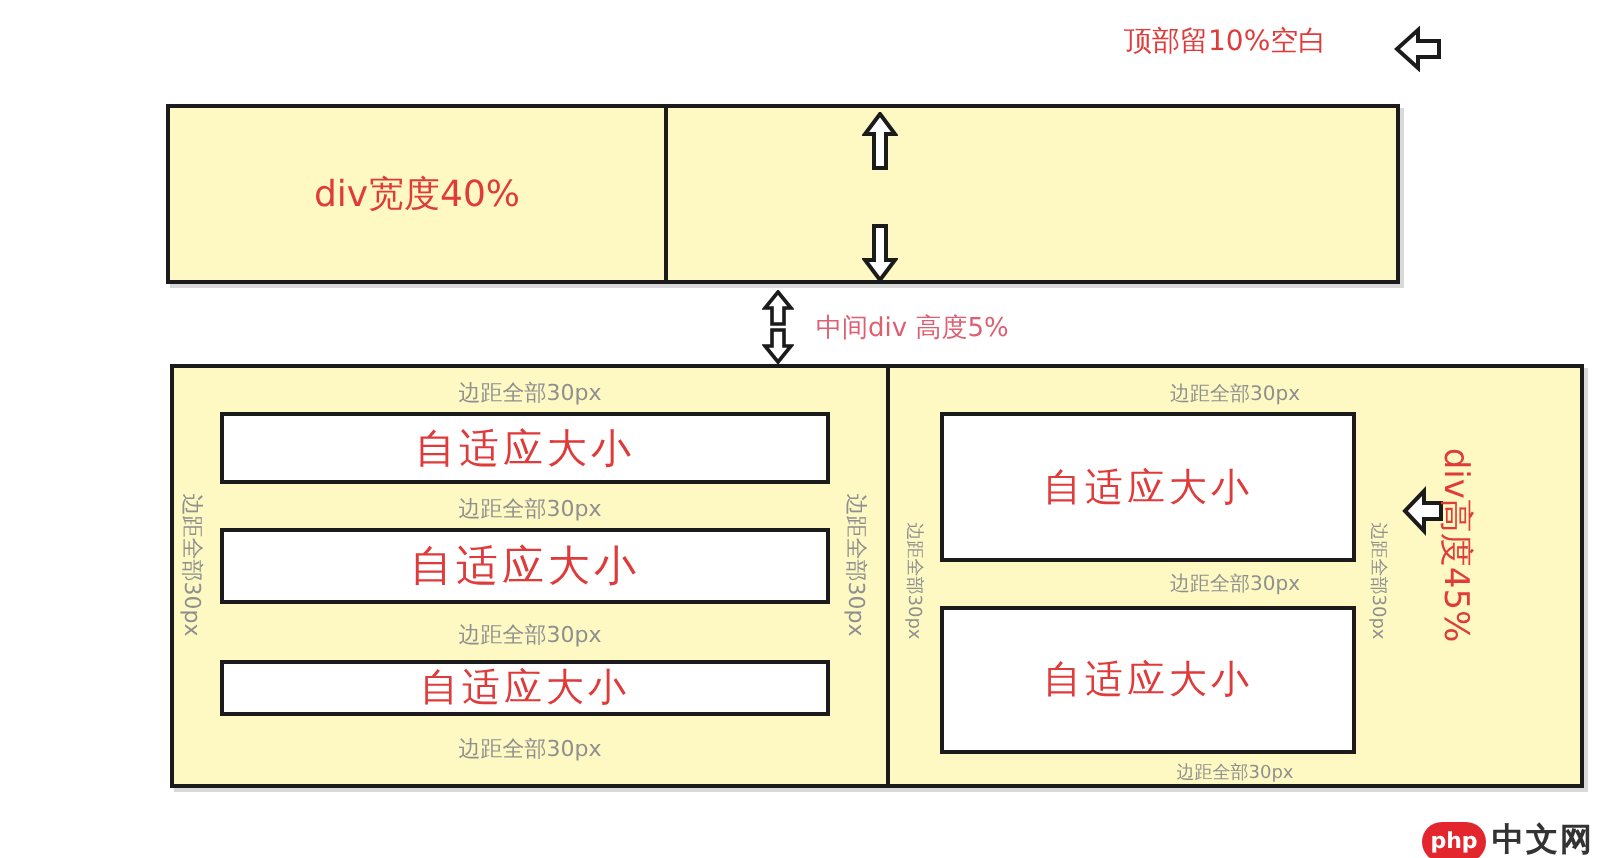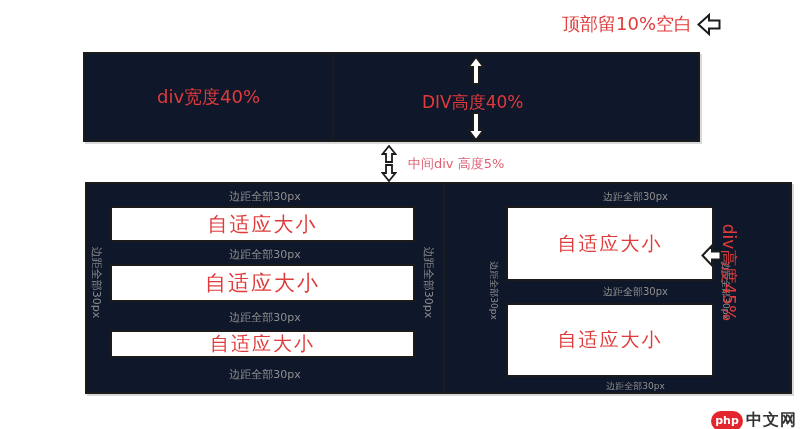--- a/index.html
+++ b/index.html
@@ -2,22 +2,22 @@
 <html><head>
 <meta charset="utf-8">
 <style>
   html,body{margin:0;padding:0;background:#fff;}
   .canvas{
     position:relative;width:800px;height:429px;background:#ffffff;overflow:hidden;
     font-family:"DejaVu Sans","Liberation Sans",sans-serif;
   }
   .abs{position:absolute;}
   .outer-box{
-    position:absolute;box-sizing:border-box;border:2px solid #1b1b1b;background:#0f172a;
-    box-shadow:2px 2px 0 #d9d9d9;display:flex;gap:36px;
+    position:absolute;box-sizing:border-box;border:2px solid #1b1b1b;background:#fef9c3;
+    box-shadow:2px 2px 0 #d9d9d9;display:flex;
   }
   .section{position:relative;box-sizing:border-box;height:100%;}
   .divider-right{border-right:2px solid #1b1b1b;}
   .inner-box{
     position:absolute;box-sizing:border-box;border:2px solid #1b1b1b;background:#fff;
     display:flex;align-items:center;justify-content:center;
   }
   .red{color:#e03b3b;}
   .pink{color:#df5f72;}
   .margin-label{position:absolute;left:0;right:0;text-align:center;color:#8f8f8f;white-space:nowrap;}
@@ -34,38 +34,37 @@
     font-size:11px;font-weight:bold;display:flex;align-items:center;justify-content:center;text-align:right;
   }
   .logo-text{font-size:16px;font-weight:bold;color:#333;margin-left:3px;letter-spacing:1px;}
   svg{display:block;}
 </style>
 </head>
 <body>
 
 <div class="canvas">
 
-  <div class="abs red nowrap" style="left:562px;top:12px;font-size:18px;">顶部留10%空白</div>
+  <div class="abs red nowrap" style="left:562px;top:12px;font-size:14px;">顶部留10%空白</div>
   <div class="abs" style="left:697px;top:13px;">
     <svg width="24" height="23" viewBox="0 0 24 23">
       <path d="M1.5 11.5 L12 2 V7.5 H22.5 V15.5 H12 V21 Z" fill="#fff" stroke="#1b1b1b" stroke-width="2" stroke-linejoin="miter"></path>
     </svg>
   </div>
 
   <div class="outer-box" style="left:83px;top:52px;width:617px;height:90px;">
     <div class="section divider-right" style="width:249px;">
       <div class="center-text red nowrap" style="font-size:18px;">div宽度40%</div>
     </div>
     <div class="section" style="flex:1;">
       <div class="abs" style="left:97px;top:2px;">
         <svg width="18" height="29" viewBox="0 0 18 29">
           <path d="M9 1 L16.5 11 H12 V28 H6 V11 H1.5 Z" fill="#fff" stroke="#1b1b1b" stroke-width="2" stroke-linejoin="miter"></path>
         </svg>
       </div>
-      <div class="abs red nowrap" style="left:52px;top:37px;font-size:17px;">DIV高度40%</div>
       <div class="abs" style="left:97px;top:58px;">
         <svg width="18" height="29" viewBox="0 0 18 29">
           <path d="M9 28 L16.5 18 H12 V1 H6 V18 H1.5 Z" fill="#fff" stroke="#1b1b1b" stroke-width="2" stroke-linejoin="miter"></path>
         </svg>
       </div>
     </div>
   </div>
 
   <div class="abs" style="left:381px;top:145px;">
     <svg width="16" height="18" viewBox="0 0 16 18">

